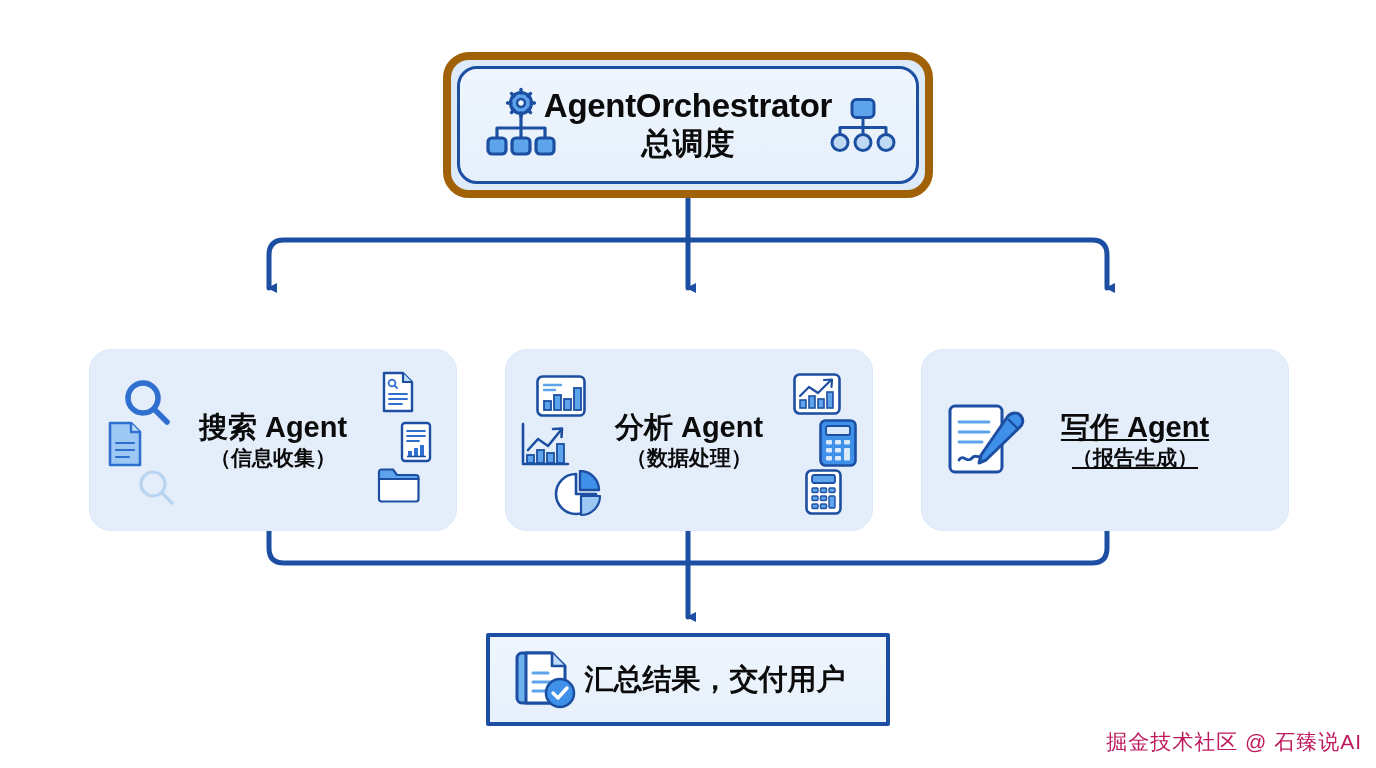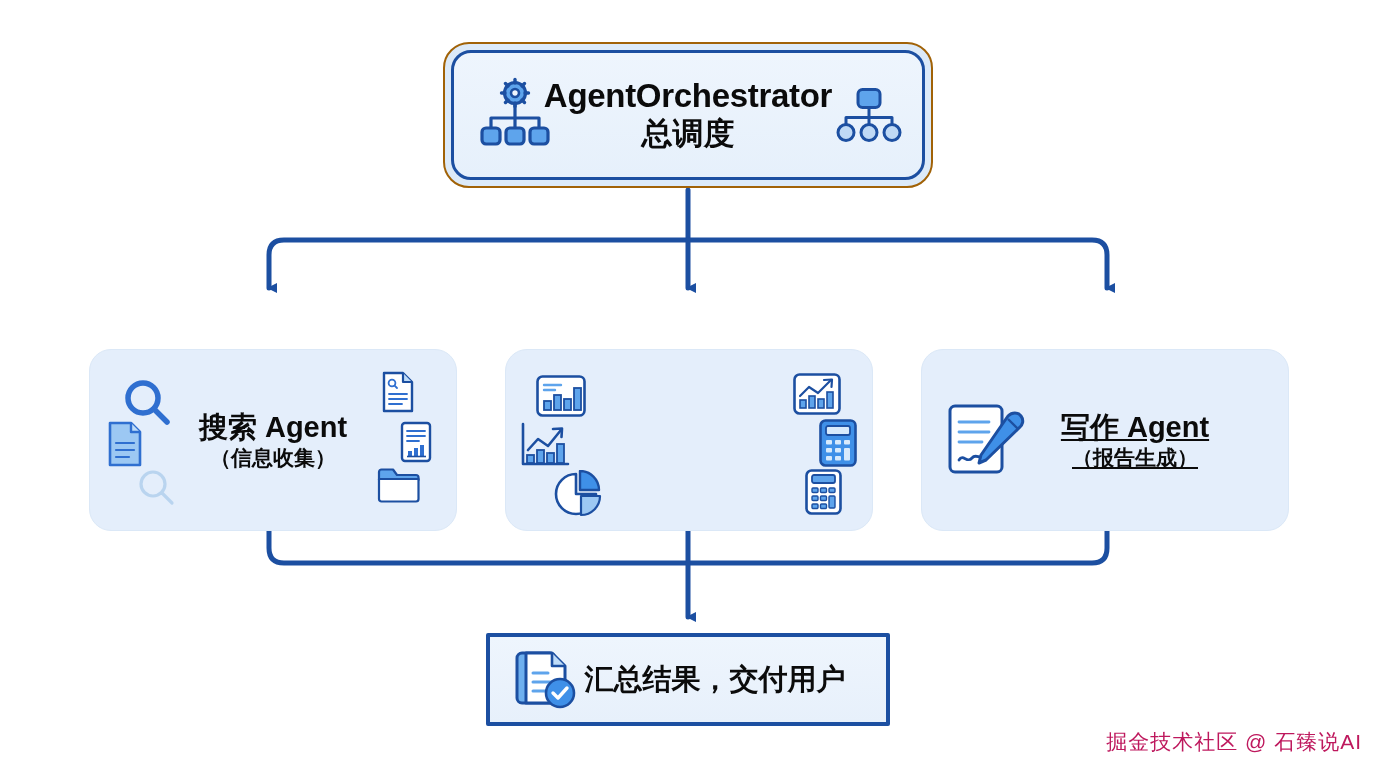--- a/index.html
+++ b/index.html
@@ -27,25 +27,25 @@
     left: 0; top: 0;
     width: 1376px;
     height: 768px;
     pointer-events: none;
   }
 
   
   .orchestrator {
     position: absolute;
     left: 443px;
-    top: 42px;
+    top: 52px;
     width: 490px;
     height: 146px;
     box-sizing: border-box;
-    border: 2px solid #a16207;
+    border: 8px solid #a16207;
     border-radius: 26px;
     background: #dceaf9;
     padding: 6px;
   }
   .orchestrator-inner {
     width: 100%;
     height: 100%;
     box-sizing: border-box;
     border: 3px solid #1c4fa1;
     border-radius: 20px;
@@ -392,20 +392,24 @@
           <rect x="25" y="20" width="6" height="4.5" rx="1"></rect>
           <rect x="8" y="28" width="6" height="4.5" rx="1"></rect>
           <rect x="16.5" y="28" width="6" height="4.5" rx="1"></rect>
           <rect x="25" y="28" width="6" height="12" rx="1"></rect>
           <rect x="8" y="36" width="6" height="4.5" rx="1"></rect>
           <rect x="16.5" y="36" width="6" height="4.5" rx="1"></rect>
         </g>
       </svg>
     </span>
 
+    <div class="agent-title">
+      <span class="l1">分析 Agent</span>
+      <span class="l2">（数据处理）</span>
+    </div>
   </div>
 
   <div class="agent" id="agent-write">
 
     <span class="deco" style="left:20px; top:48px;">
       <svg width="86" height="84" viewBox="0 0 86 84">
         <rect x="8" y="8" width="52" height="66" rx="5" fill="#ffffff" stroke="#1c4fa1" stroke-width="3"></rect>
         <g stroke="#5ea4ec" stroke-width="2.8" stroke-linecap="round">
           <line x1="17" y1="24" x2="47" y2="24"></line>
           <line x1="17" y1="34" x2="47" y2="34"></line>

